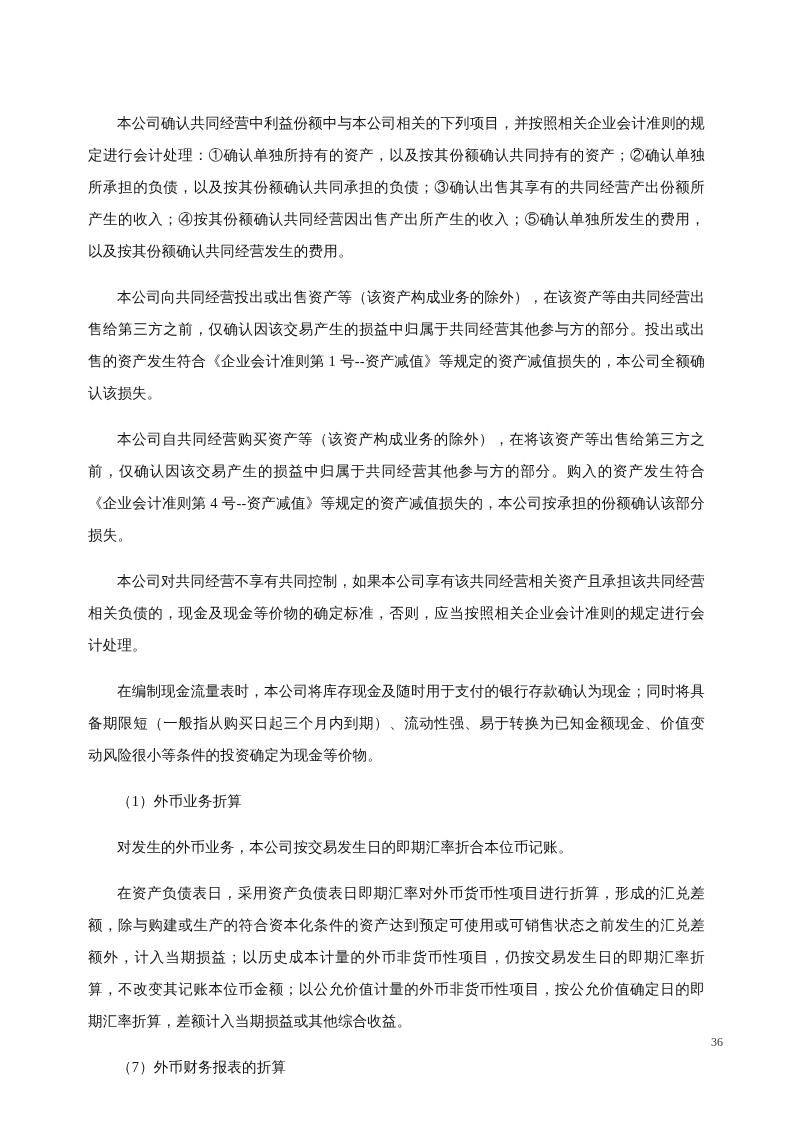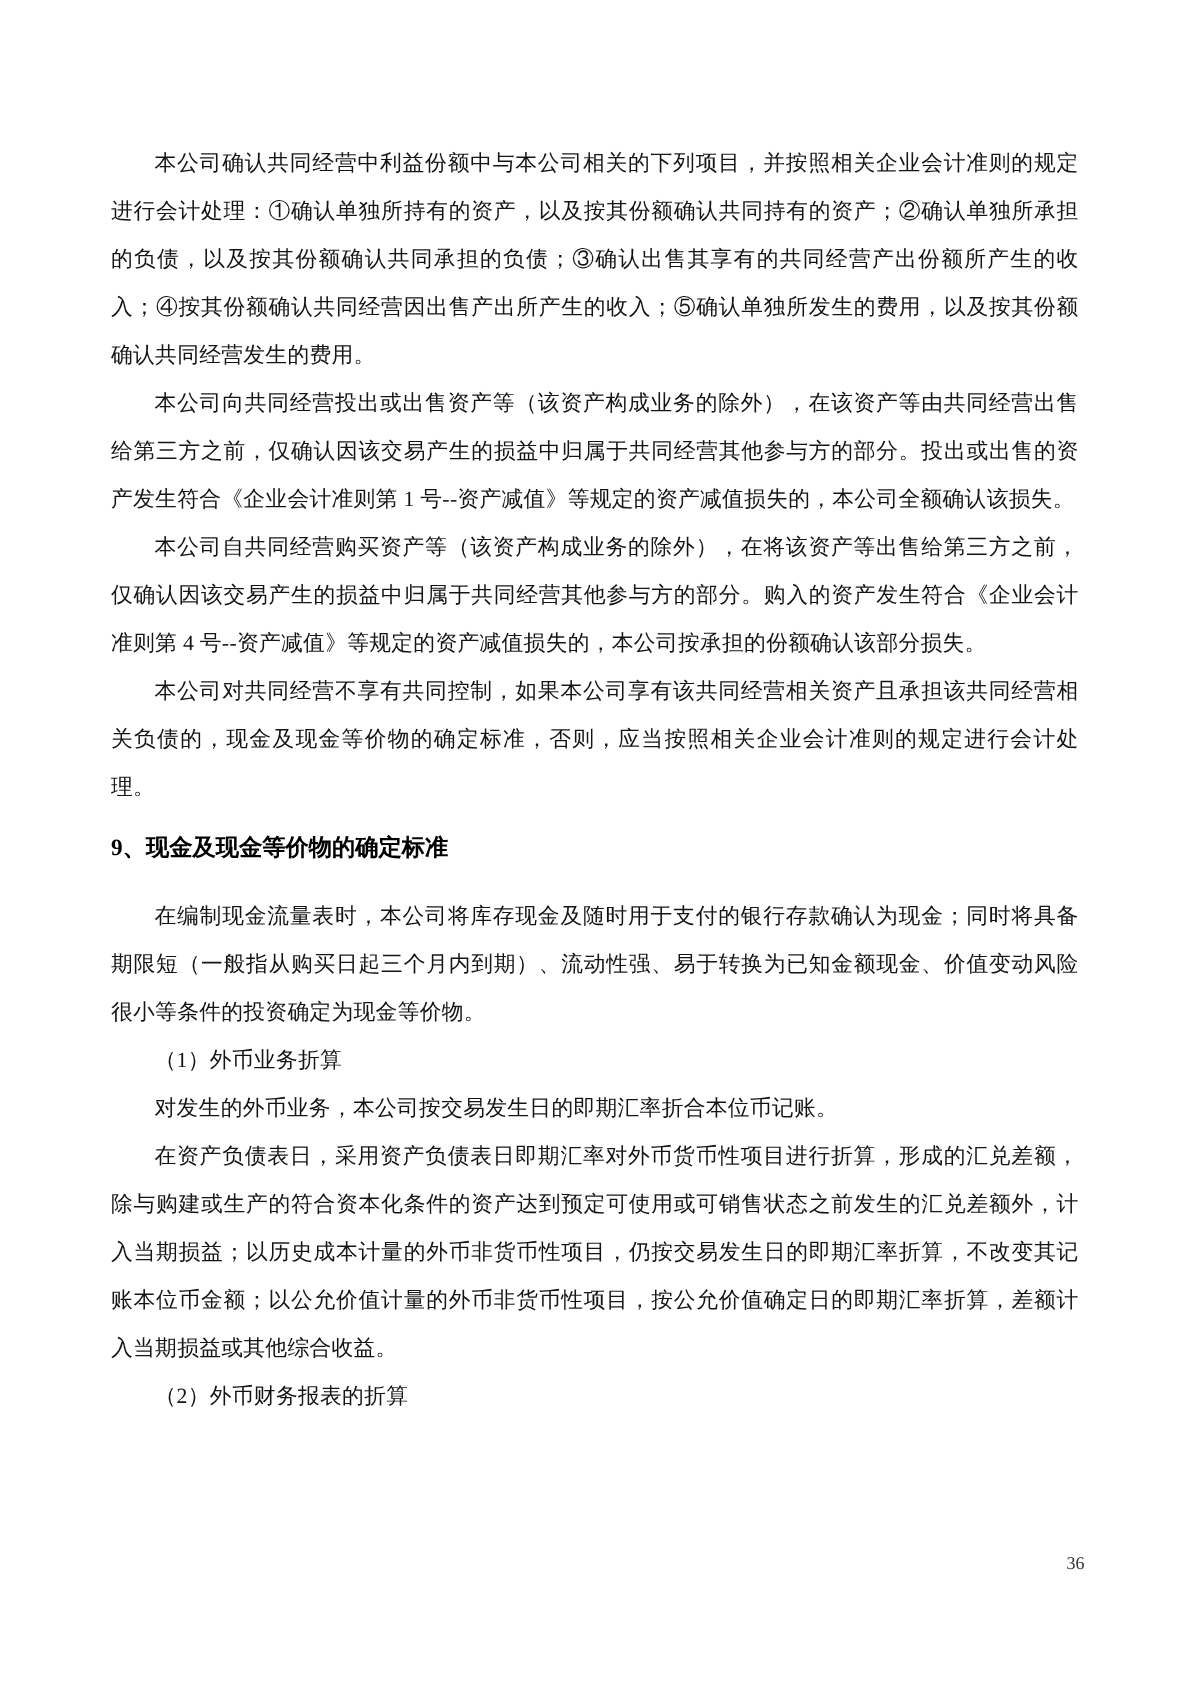--- a/index.html
+++ b/index.html
@@ -16,21 +16,21 @@
     color: #141414;
     overflow: hidden;
   }
   .content {
     position: absolute;
     left: 74px;
     top: 93px;
     width: 645px;
   }
   .content p.body {
-    margin: 0;
+    margin: 14px;
     font-size: 14.5px;
     line-height: 32px;
     text-align: justify;
     text-justify: inter-ideograph;
     text-indent: 29px;
     letter-spacing: 0.2px;
     word-break: break-all;
   }
   .content h2.heading {
     margin: 9px 0 13px 0;
@@ -52,21 +52,20 @@
 </style>
 </head>
 <body>
 
 <div class="page">
   <div class="content">
     <p class="body">本公司确认共同经营中利益份额中与本公司相关的下列项目，并按照相关企业会计准则的规定进行会计处理：①确认单独所持有的资产，以及按其份额确认共同持有的资产；②确认单独所承担的负债，以及按其份额确认共同承担的负债；③确认出售其享有的共同经营产出份额所产生的收入；④按其份额确认共同经营因出售产出所产生的收入；⑤确认单独所发生的费用，以及按其份额确认共同经营发生的费用。</p>
     <p class="body">本公司向共同经营投出或出售资产等（该资产构成业务的除外），在该资产等由共同经营出售给第三方之前，仅确认因该交易产生的损益中归属于共同经营其他参与方的部分。投出或出售的资产发生符合《企业会计准则第 1 号--资产减值》等规定的资产减值损失的，本公司全额确认该损失。</p>
     <p class="body">本公司自共同经营购买资产等（该资产构成业务的除外），在将该资产等出售给第三方之前，仅确认因该交易产生的损益中归属于共同经营其他参与方的部分。购入的资产发生符合《企业会计准则第 4 号--资产减值》等规定的资产减值损失的，本公司按承担的份额确认该部分损失。</p>
     <p class="body">本公司对共同经营不享有共同控制，如果本公司享有该共同经营相关资产且承担该共同经营相关负债的，现金及现金等价物的确定标准，否则，应当按照相关企业会计准则的规定进行会计处理。</p>
-    <h2 class="heading">9、现金及现金等价物的确定标准</h2>
     <p class="body">在编制现金流量表时，本公司将库存现金及随时用于支付的银行存款确认为现金；同时将具备期限短（一般指从购买日起三个月内到期）、流动性强、易于转换为已知金额现金、价值变动风险很小等条件的投资确定为现金等价物。</p>
     <p class="body">（1）外币业务折算</p>
     <p class="body">对发生的外币业务，本公司按交易发生日的即期汇率折合本位币记账。</p>
     <p class="body">在资产负债表日，采用资产负债表日即期汇率对外币货币性项目进行折算，形成的汇兑差额，除与购建或生产的符合资本化条件的资产达到预定可使用或可销售状态之前发生的汇兑差额外，计入当期损益；以历史成本计量的外币非货币性项目，仍按交易发生日的即期汇率折算，不改变其记账本位币金额；以公允价值计量的外币非货币性项目，按公允价值确定日的即期汇率折算，差额计入当期损益或其他综合收益。</p>
-    <p class="body">（2）外币财务报表的折算</p>
+    <p class="body">（7）外币财务报表的折算</p>
   </div>
   <div class="page-number">36</div>
 </div>
 
 </body></html>

